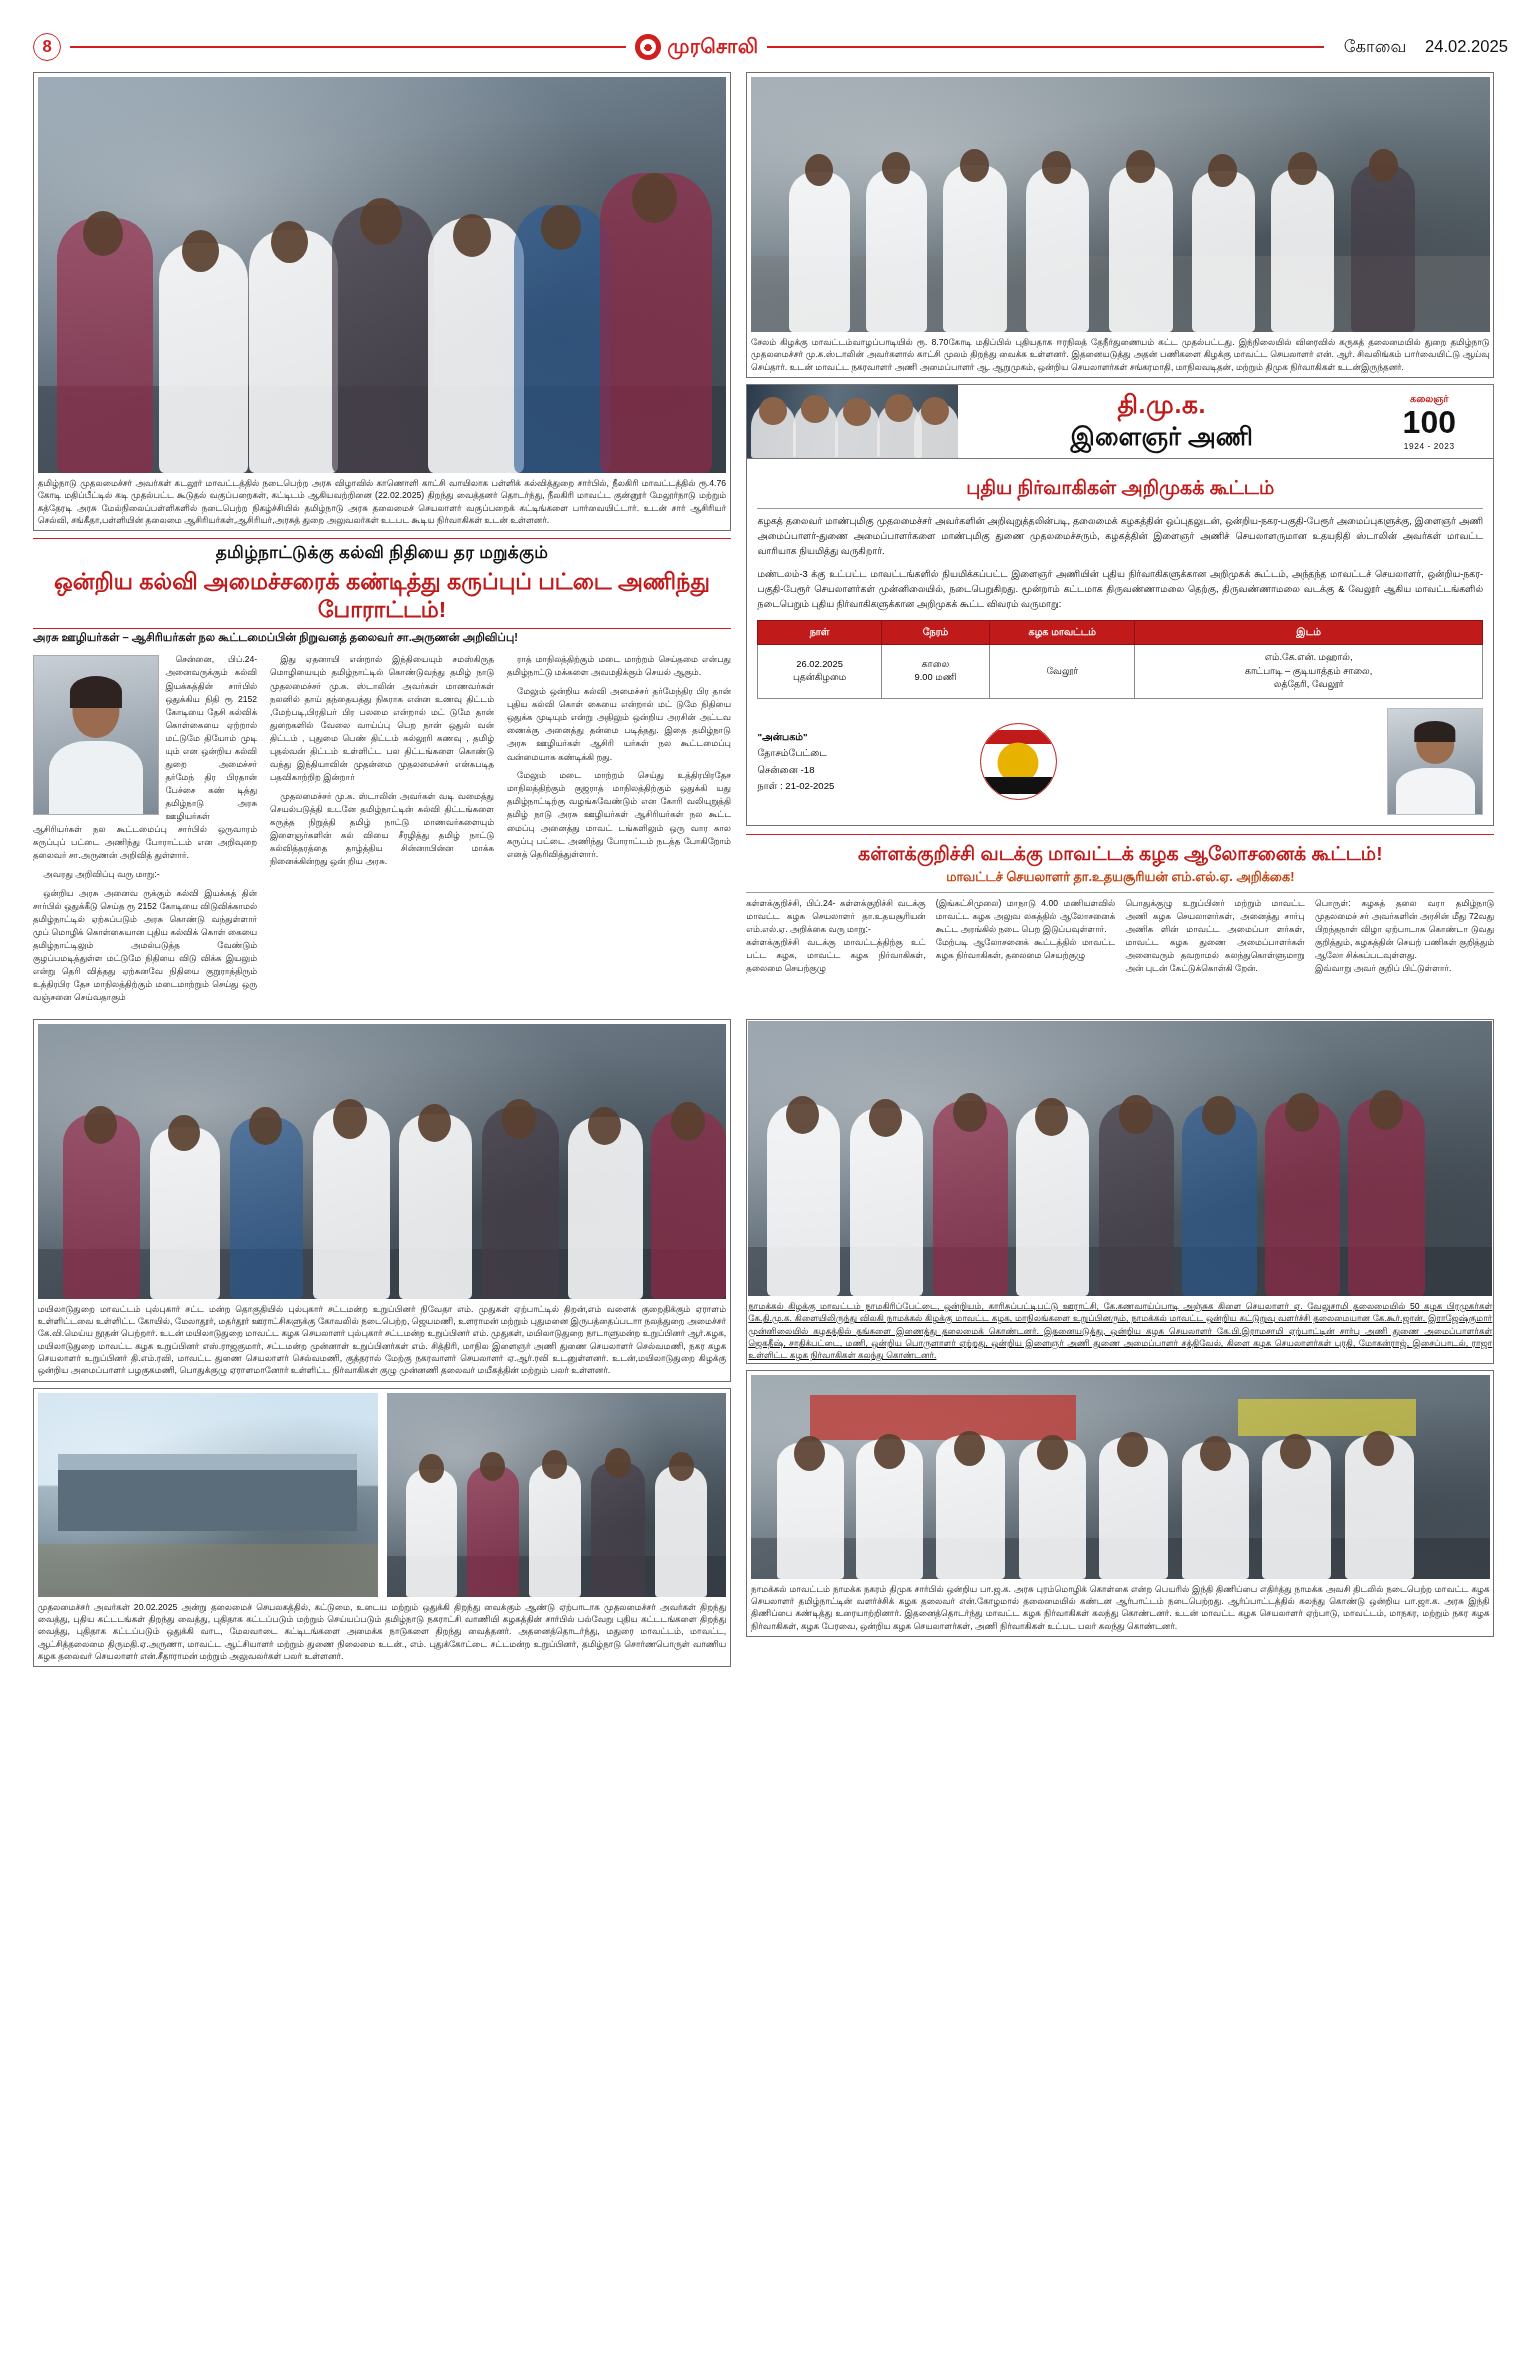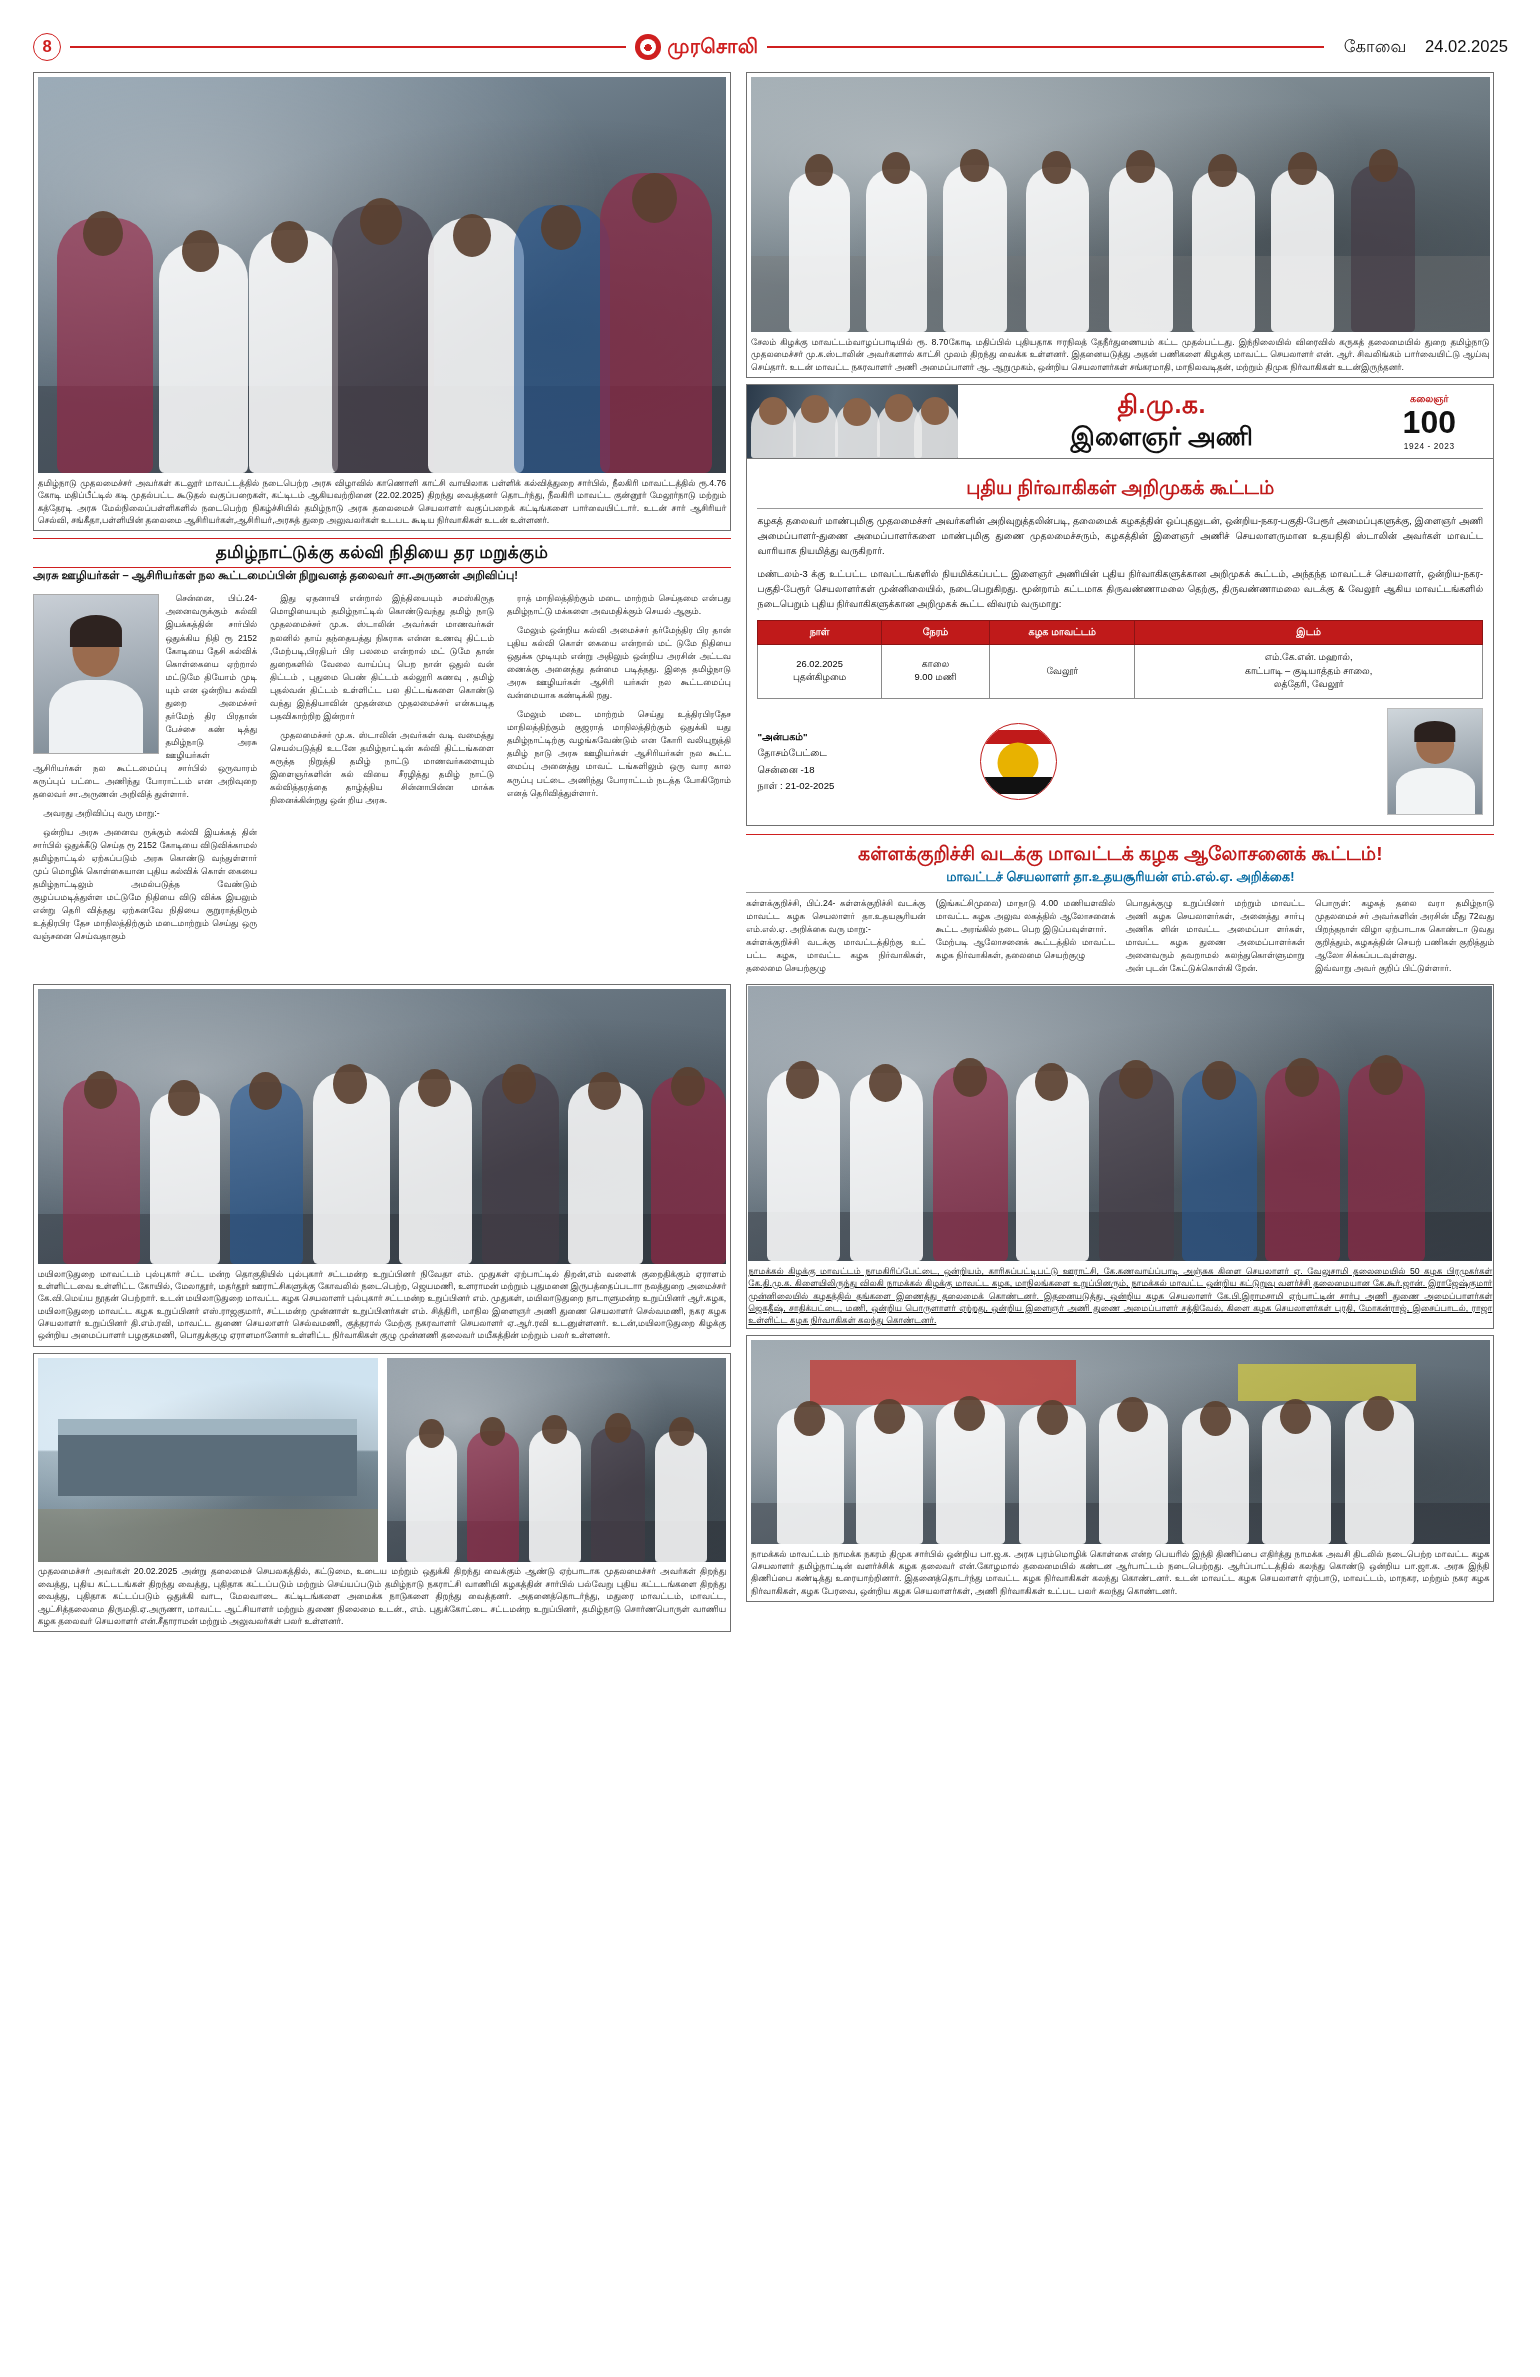--- a/index.html
+++ b/index.html
@@ -194,21 +194,21 @@
   }
   .leader-photo .sh { position:absolute; left:8%; right:8%; bottom:0; height:44%; background:#f2f4f5; border-radius:40% 40% 0 0;}
   .leader-photo .hd { position:absolute; left:50%; transform:translateX(-50%); top:16%; width:40%; height:36%; border-radius:50%; background:#9c6d4f;}
   .leader-photo .hr2 { position:absolute; left:50%; transform:translateX(-50%); top:11%; width:44%; height:20%; border-radius:50% 50% 0 0; background:#2b211e;}
 
   .kk-head {
     text-align:center; font-size: 19px; font-weight:bold; color:#c01a1a; line-height:1.3;
     padding: 6.4px 0 1.3px;
   }
   .kk-sub {
-    text-align:center; font-size: 12.8px; font-weight:bold; color:#0369a1; padding: 1.3px 0 6.4px;
+    text-align:center; font-size: 12.8px; font-weight:bold; color:#c2410c; padding: 1.3px 0 6.4px;
   }
 
   
   .bottom { display:flex; gap: 15.3px; margin-top: 9px; }
   .bl { width: 698px; }
   .br { width: 748px; }
   .two-photos { display:flex; gap: 9px; }
 
   
   .mt6 { margin-top:3.8px; } .mt10{margin-top:6.4px;}
@@ -255,20 +255,21 @@
             <div class="fig col" style="left:562px; width:112px; height:300px;"></div>
             <div class="head" style="left:594px; top:96px; width:45px; height:50px;"></div>
           </div>
         </div>
         <div class="cap mt6">தமிழ்நாடு முதலமைச்சர் அவர்கள் கடலூர் மாவட்டத்தில் நடைபெற்ற அரசு விழாவில் காணொளி காட்சி வாயிலாக பள்ளிக் கல்வித்துறை சார்பில், நீலகிரி மாவட்டத்தில் ரூ.4.76 கோடி மதிப்பீட்டில் கடி முதல்பட்ட கூடுதல் வகுப்பறைகள், கட்டிடம் ஆகியவற்றினை (22.02.2025) திறந்து வைத்தனர் தொடர்ந்து, நீலகிரி மாவட்ட குன்னூர் மேலூர்நாடு மற்றும் கத்தேரடி அரசு மேல்நிலைப்பள்ளிகளில் நடைபெற்ற நிகழ்ச்சியில் தமிழ்நாடு அரசு தலைமைச் செயலாளர் வகுப்பறைக் கட்டிங்களை பார்வையிட்டார். உடன் சார் ஆசிரியர் செல்வி, சங்கீதா,பள்ளியின் தலைமை ஆசிரியர்கள்,ஆசிரியர்,அரசுத் துறை அலுவலர்கள் உடபட கூடிய நிர்வாகிகள் உடன் உள்ளனர்.</div>
       </div>
 
       <div class="headline-block">
         <div class="hr-red"></div>
         <div class="sub-head">தமிழ்நாட்டுக்கு கல்வி நிதியை தர மறுக்கும்</div>
+        <div class="main-head">ஒன்றிய கல்வி அமைச்சரைக் கண்டித்து கருப்புப் பட்டை அணிந்து போராட்டம்!</div>
         <div class="hr-red"></div>
         <div class="by-line">அரசு ஊழியர்கள் – ஆசிரியர்கள் நல கூட்டமைப்பின் நிறுவனத் தலைவர் சா.அருணன் அறிவிப்பு!</div>
 
         <div class="cols3">
           <div class="tcol">
             <div class="portrait">
               <div class="pshirt"></div>
                 <div class="phead"></div>
                 <div class="phair"></div>
             </div>

